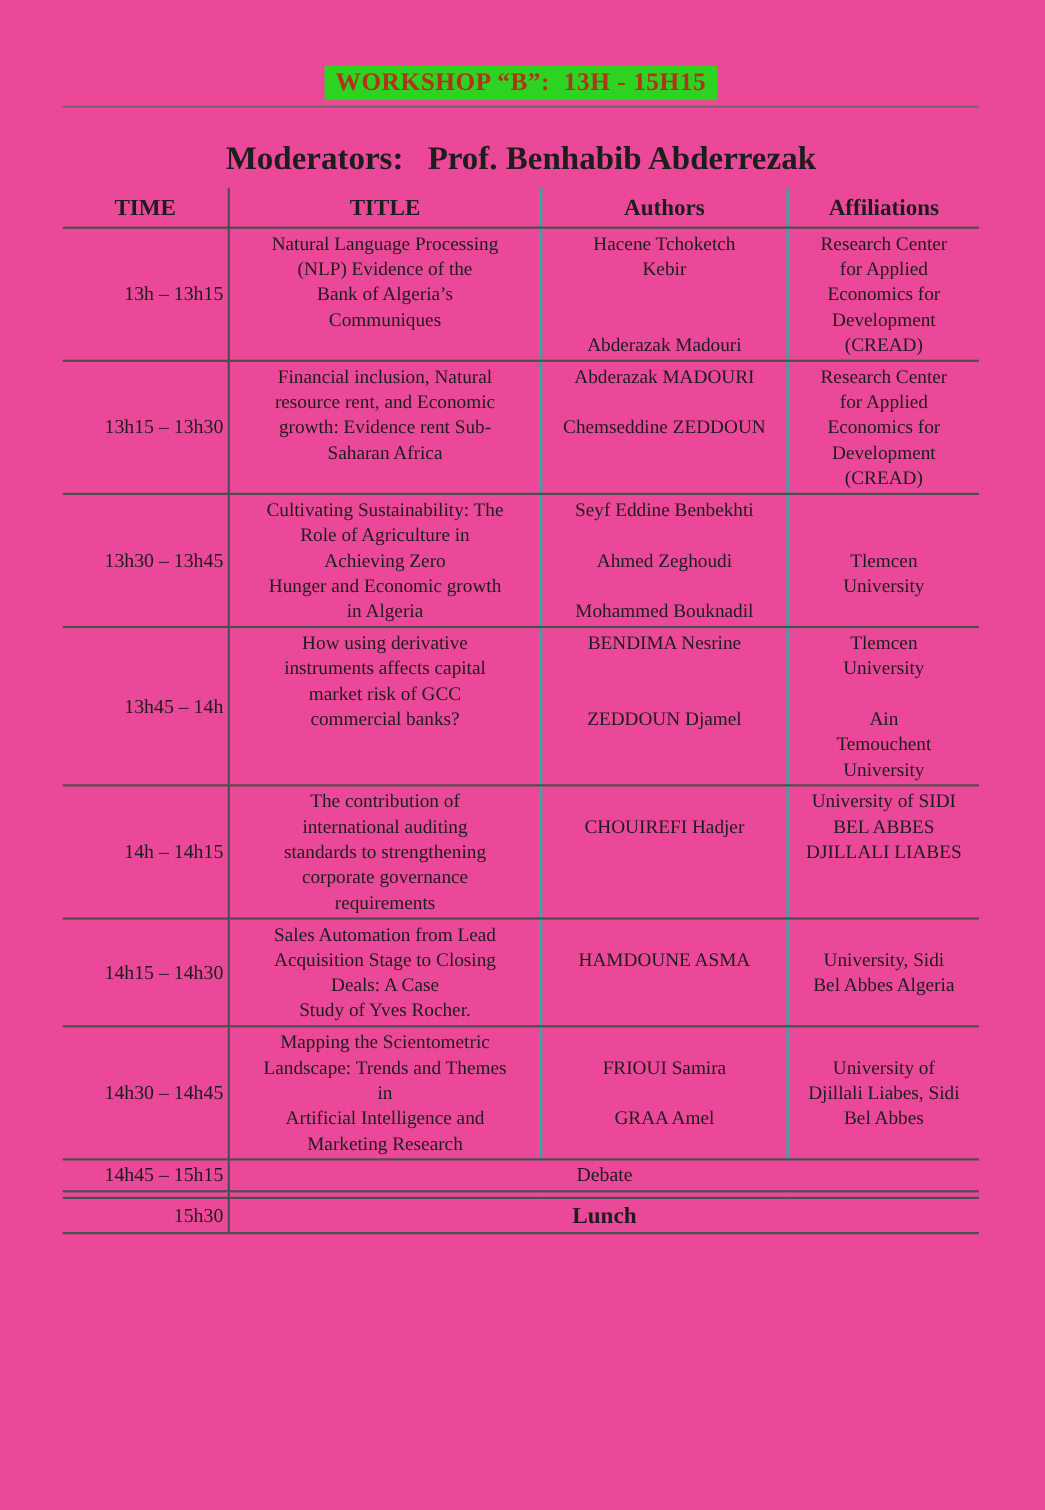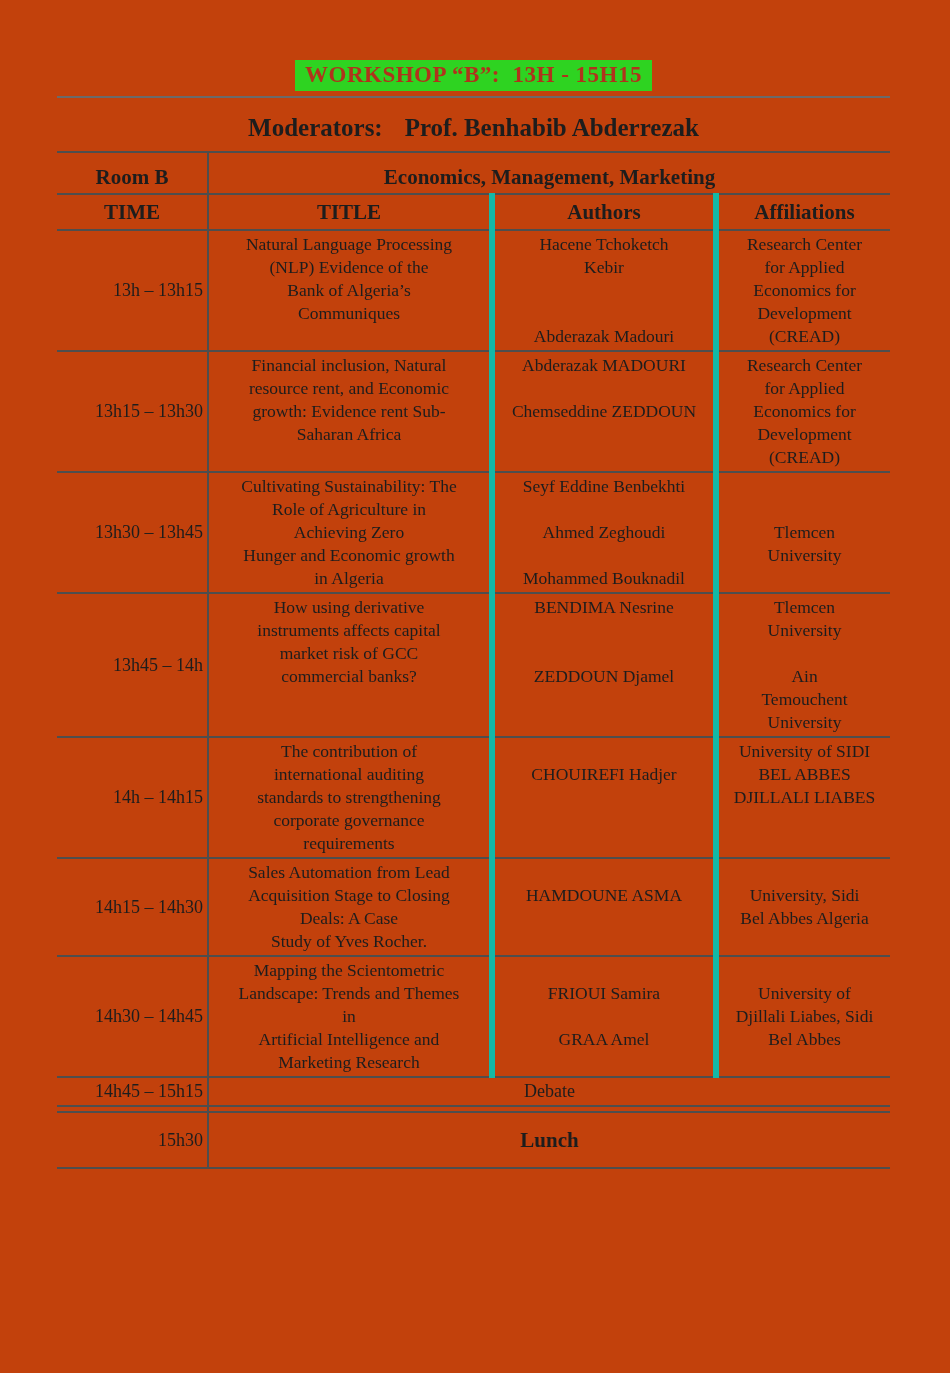--- a/index.html
+++ b/index.html
@@ -2,21 +2,21 @@
 <html><head>
 <meta charset="utf-8">
 <style>
   * { margin: 0; padding: 0; box-sizing: border-box; }
   html, body { background: #ffffff; }
 
   .page {
     position: relative;
     width: 950px;
     height: 1373px;
-    background: #c2410c;
+    background: #ec4899;
     font-family: "Liberation Serif", "DejaVu Serif", serif;
     color: #1d1d1d;
     overflow: hidden;
   }
 
   .content {
     width: 833px;
     margin-left: 57px;
     padding-top: 60px;
   }
@@ -32,23 +32,23 @@
     white-space: pre;
   }
   .title-rule {
     margin-top: 5px;
     border-top: 2px solid #6a6a6a;
   }
 
   
   .moderators {
     text-align: center;
-    font-size: 25px;
+    font-size: 30px;
     font-weight: bold;
-    margin-top: 16px;
+    margin-top: 30px;
     margin-bottom: 9px;
     white-space: pre;
   }
   .moderators .mod-name { margin-left: 22px; }
 
   
   table.schedule {
     width: 833px;
     table-layout: fixed;
     border-collapse: collapse;
@@ -64,34 +64,34 @@
     border-bottom: 2px solid #4e4e4e;
     text-align: center;
     vertical-align: top;
     padding: 2px 4px;
     overflow: hidden;
   }
   tr.hdr-room td { border-top: 2px solid #4e4e4e; }
 
   
   td.c-time { border-right: 2px solid #4e4e4e; }
-  td.v      { border-right: 6px solid #14b8a6; }
+  td.v      { border-right: 2px solid #14b8a6; }
 
   
   tr.hdr-room td { height: 42px; vertical-align: bottom; font-weight: bold; font-size: 21px; padding-bottom: 4px; }
   tr.hdr-cols td { height: 36px; vertical-align: middle; font-weight: bold; font-size: 21px; }
 
   
   td.time-cell { vertical-align: middle; font-size: 18px; text-align: right; }
   .line { min-height: 23px; }
 
   
   tr.debate-row td  { height: 22px; vertical-align: middle; font-size: 18px; }
   tr.spacer-row td  { height: 6px; padding: 0; }
-  tr.lunch-row td   { height: 56px; vertical-align: middle; font-size: 18px; }
+  tr.lunch-row td   { height: 32px; vertical-align: middle; font-size: 18px; }
   tr.lunch-row td.span-bold { font-weight: bold; font-size: 21px; }
 </style>
 </head>
 <body>
 
 <div class="page">
   <div class="content">
 
     <div class="title-wrap">
       <span class="workshop-title" style="background-color: rgb(46, 211, 33); color: rgb(176, 51, 28);">WORKSHOP “B”:  13H - 15H15</span>
@@ -102,24 +102,20 @@
 
     <table class="schedule">
       <colgroup>
         <col class="w-time">
           <col class="w-title">
           <col class="w-auth">
           <col class="w-affil">
       </colgroup>
 
       <tbody>
-        <tr class="hdr-room">
-          <td class="c-time">Room B</td>
-          <td colspan="3">Economics, Management, Marketing</td>
-        </tr>
         <tr class="hdr-cols">
           <td class="c-time">TIME</td>
           <td class="v">TITLE</td>
           <td class="v">Authors</td>
           <td>Affiliations</td>
         </tr>
       </tbody>
 
       <tbody id="session-rows">
           <tr>

